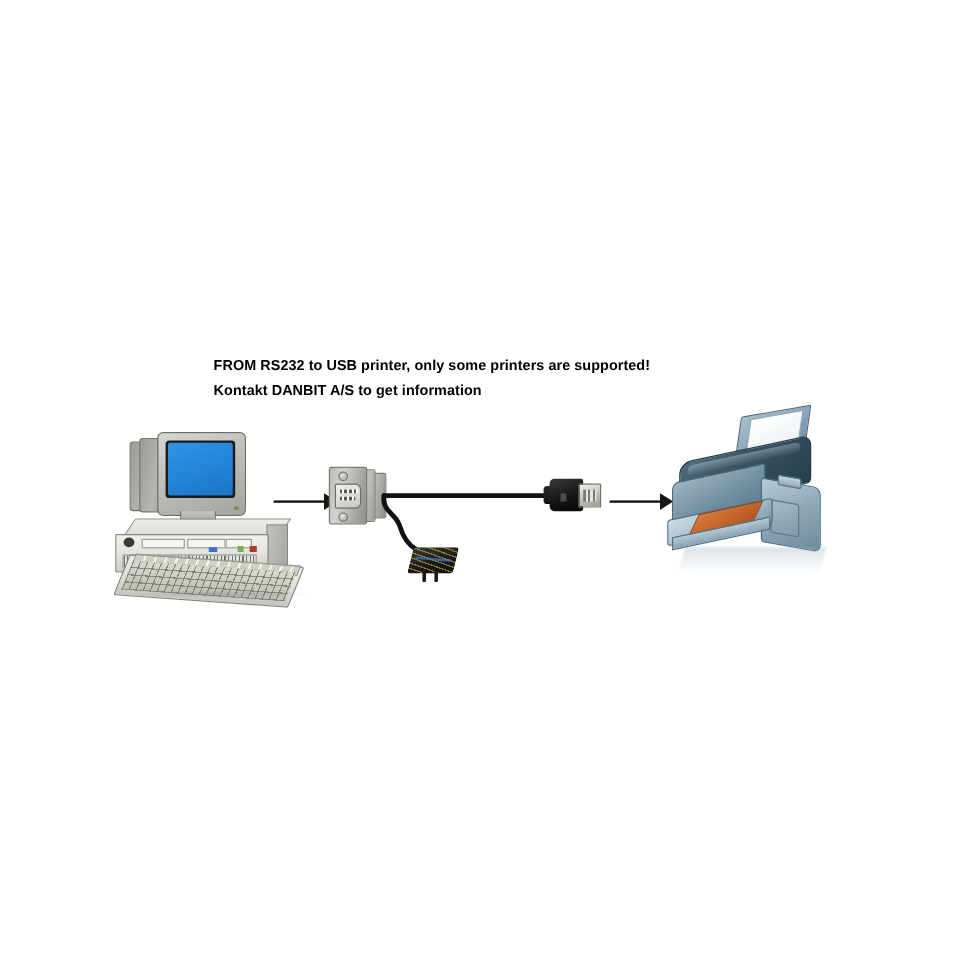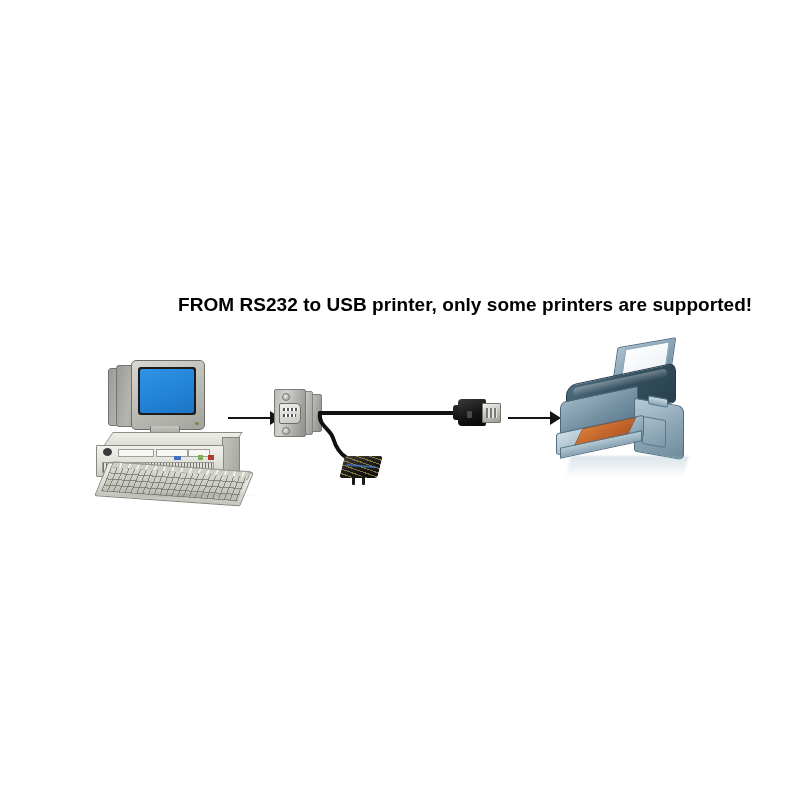--- a/index.html
+++ b/index.html
@@ -19,21 +19,21 @@
     width: 800px;
     height: 800px;
     background: #ffffff;
   }
 
   
   .caption {
     position: absolute;
     left: 178px;
     top: 294px;
-    font-size: 19px;
+    font-size: 12px;
     font-weight: bold;
     color: #000000;
     line-height: 21px;
     letter-spacing: 0.05px;
     white-space: nowrap;
   }
   .caption-line { display: block; }
 
   
   .stage { position: absolute; }
@@ -414,20 +414,21 @@
     filter: blur(1px);
   }
 </style>
 </head>
 <body>
 
 <div id="canvas">
 
   <div class="caption">
     <span class="caption-line">FROM RS232 to USB printer, only some printers are supported!</span>
+    <span class="caption-line">Kontakt DANBIT A/S to get information</span>
   </div>
 
   <div class="stage" id="computer">
     <div class="mon-back" id="mon-back-2"></div>
     <div class="mon-back" id="mon-back-1"></div>
 
     <div id="monitor-case">
       <div id="monitor-bezel">
         <div id="monitor-screen"></div>
       </div>

